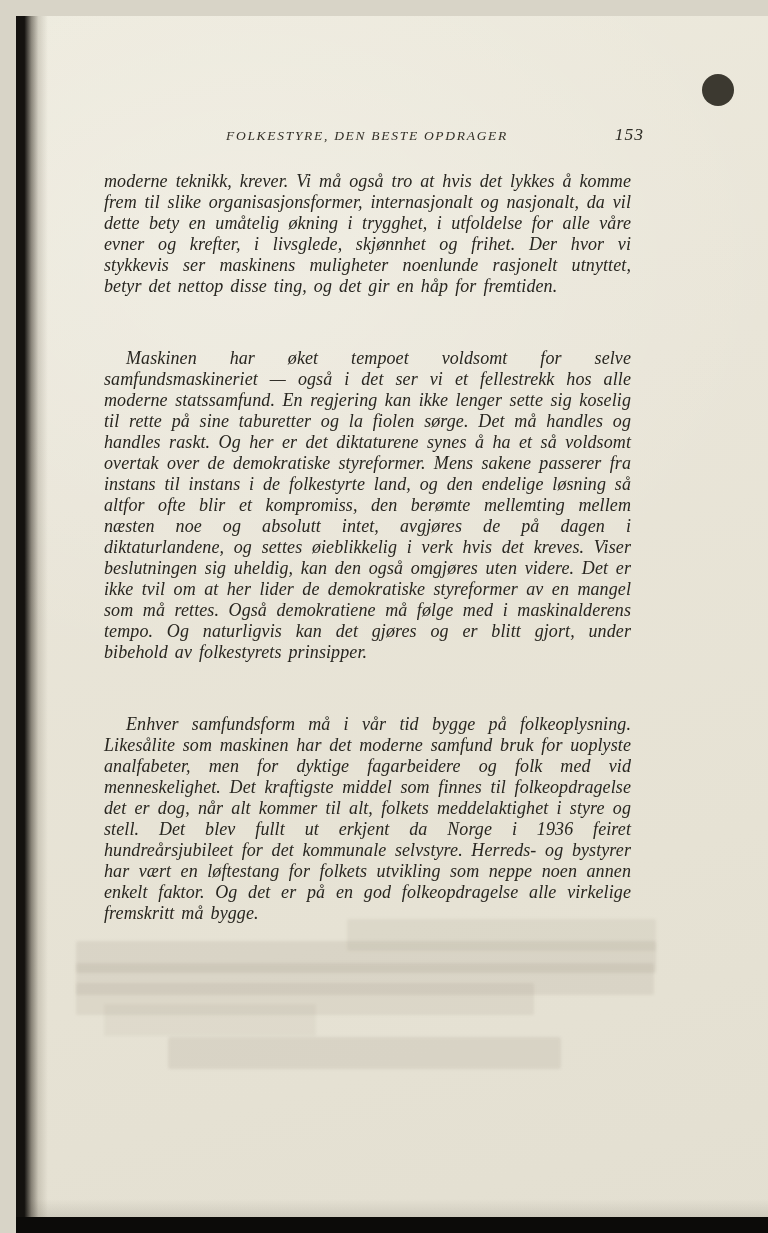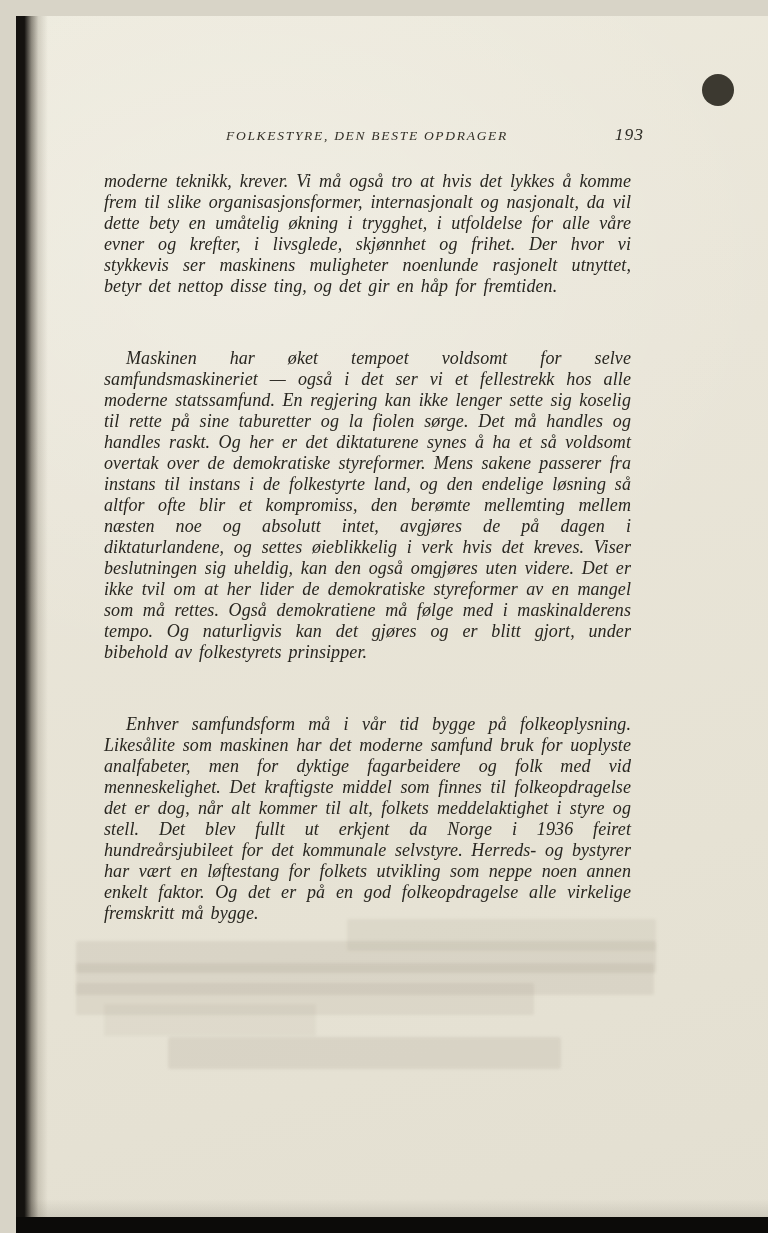--- a/index.html
+++ b/index.html
@@ -95,21 +95,21 @@
     <div class="ghost-line g1"></div>
     <div class="ghost-line g2"></div>
     <div class="ghost-line g3"></div>
     <div class="ghost-line g4"></div>
     <div class="ghost-line g5"></div>
     <div class="ghost-line g6"></div>
   </div>
 
   <div class="header">
     <span class="running-title">FOLKESTYRE, DEN BESTE OPDRAGER</span>
-    <span class="page-number">193</span>
+    <span class="page-number">153</span>
   </div>
 
   <div class="speck"></div>
   <div class="speck2"></div>
 
   <div class="body-text">
     <p>moderne teknikk, krever.  Vi må også tro at hvis det lykkes å komme frem til slike organisasjonsformer, internasjonalt og nasjonalt, da vil dette bety en umåtelig økning i trygghet, i utfoldelse for alle våre evner og krefter, i livsglede, skjønnhet og frihet.  Der hvor vi stykkevis ser maskinens muligheter noenlunde rasjonelt utnyttet, betyr det nettop disse ting, og det gir en håp for fremtiden.</p>
     <p class="indent">Maskinen har øket tempoet voldsomt for selve samfundsmaskineriet — også i det ser vi et fellestrekk hos alle moderne statssamfund.  En regjering kan ikke lenger sette sig koselig til rette på sine taburetter og la fiolen sørge.  Det må handles og handles raskt.  Og her er det diktaturene synes å ha et så voldsomt overtak over de demokratiske styreformer.  Mens sakene passerer fra instans til instans i de folkestyrte land, og den endelige løsning så altfor ofte blir et kompromiss, den berømte mellemting mellem næsten noe og absolutt intet, avgjøres de på dagen i diktaturlandene, og settes øieblikkelig i verk hvis det kreves.  Viser beslutningen sig uheldig, kan den også omgjøres uten videre.  Det er ikke tvil om at her lider de demokratiske styreformer av en mangel som må rettes.  Også demokratiene må følge med i maskinalderens tempo.  Og naturligvis kan det gjøres og er blitt gjort, under bibehold av folkestyrets prinsipper.</p>
     <p class="indent">Enhver samfundsform må i vår tid bygge på folkeoplysning.  Likesålite som maskinen har det moderne samfund bruk for uoplyste analfabeter, men for dyktige fagarbeidere og folk med vid menneskelighet.  Det kraftigste middel som finnes til folkeopdragelse det er dog, når alt kommer til alt, folkets meddelaktighet i styre og stell.  Det blev fullt ut erkjent da Norge i 1936 feiret hundreårsjubileet for det kommunale selvstyre.  Herreds- og bystyrer har vært en løftestang for folkets utvikling som neppe noen annen enkelt faktor.  Og det er på en god folkeopdragelse alle virkelige fremskritt må bygge.</p>
   </div>

